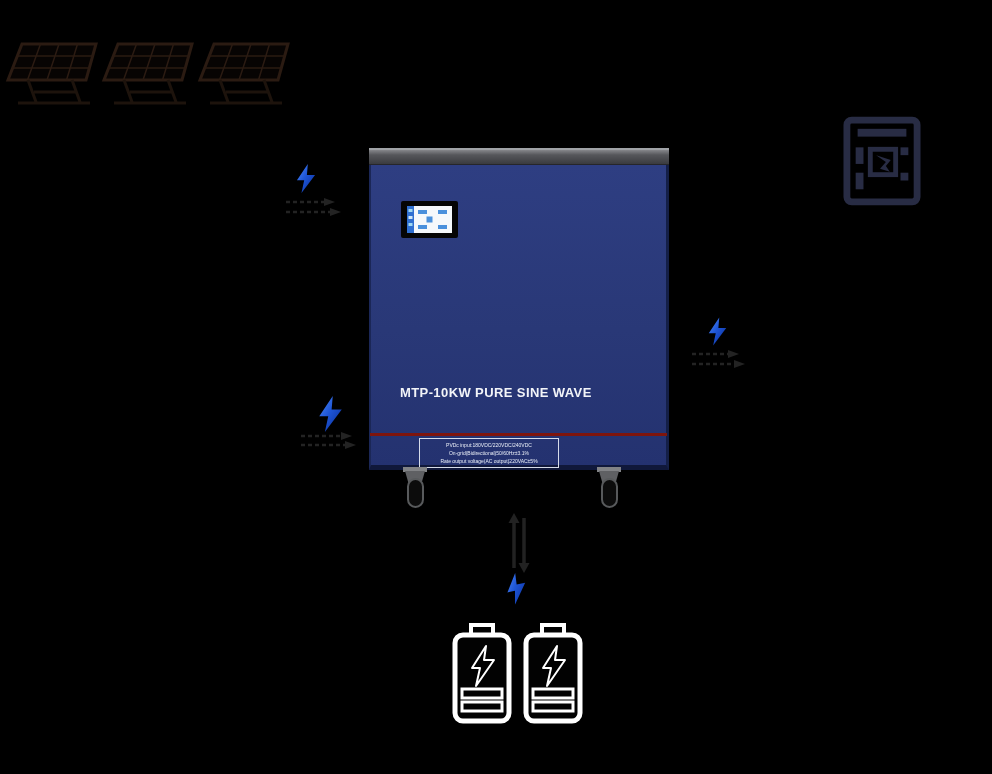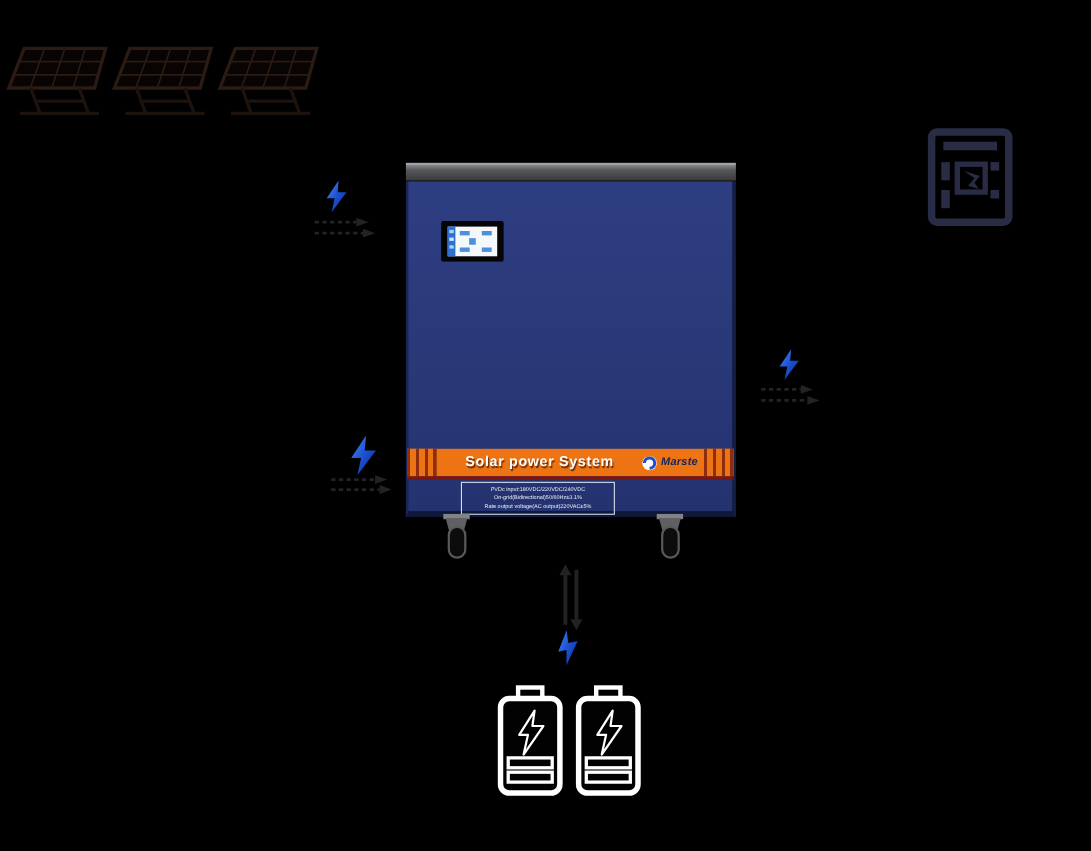--- a/index.html
+++ b/index.html
@@ -104,34 +104,22 @@
       <rect x="7.5" y="22" width="4" height="3" fill="#9fd8f2"></rect>
       <g fill="#4a90dc">
         <rect x="17" y="9" width="9" height="4"></rect>
         <rect x="37" y="9" width="9" height="4"></rect>
         <rect x="25.5" y="15.5" width="6" height="6"></rect>
         <rect x="17" y="24" width="9" height="4"></rect>
         <rect x="37" y="24" width="9" height="4"></rect>
       </g>
     </svg>
 
-
-    <div class="band">
-      <div class="band-stripes left"></div>
-      <div class="band-stripes right"></div>
-      <div class="band-label">Solar power System</div>
-      <div class="brand">
-        <svg width="17" height="18" viewBox="0 0 18 18">
-          <circle cx="9" cy="10" r="7" fill="#ffffff"></circle>
-          <path d="M4,10 a5,5 0 1 1 5,5" stroke="#1d4fd0" stroke-width="3" fill="none"></path>
-          <path d="M12,3 a6,6 0 0 0 -7,1.5" stroke="#e8781a" stroke-width="2.2" fill="none"></path>
-        </svg>
-        <span class="brand-name">Marste</span>
-      </div>
-    </div>
+    <div class="model-label">MTP-10KW PURE SINE WAVE</div>
+
     <div class="band-shadow"></div>
 
     <div class="spec-box">
       <div class="spec-line">PVDc input:180VDC/220VDC/240VDC</div>
       <div class="spec-line">On-grid(Bidirectional)50/60Hz±3.1%</div>
       <div class="spec-line">Rate output voltage(AC output)220VAC±5%</div>
     </div>
 
     <svg class="wheel left" viewBox="0 0 40 42">
       <rect x="7" y="0" width="24" height="5" fill="#828386"></rect>

